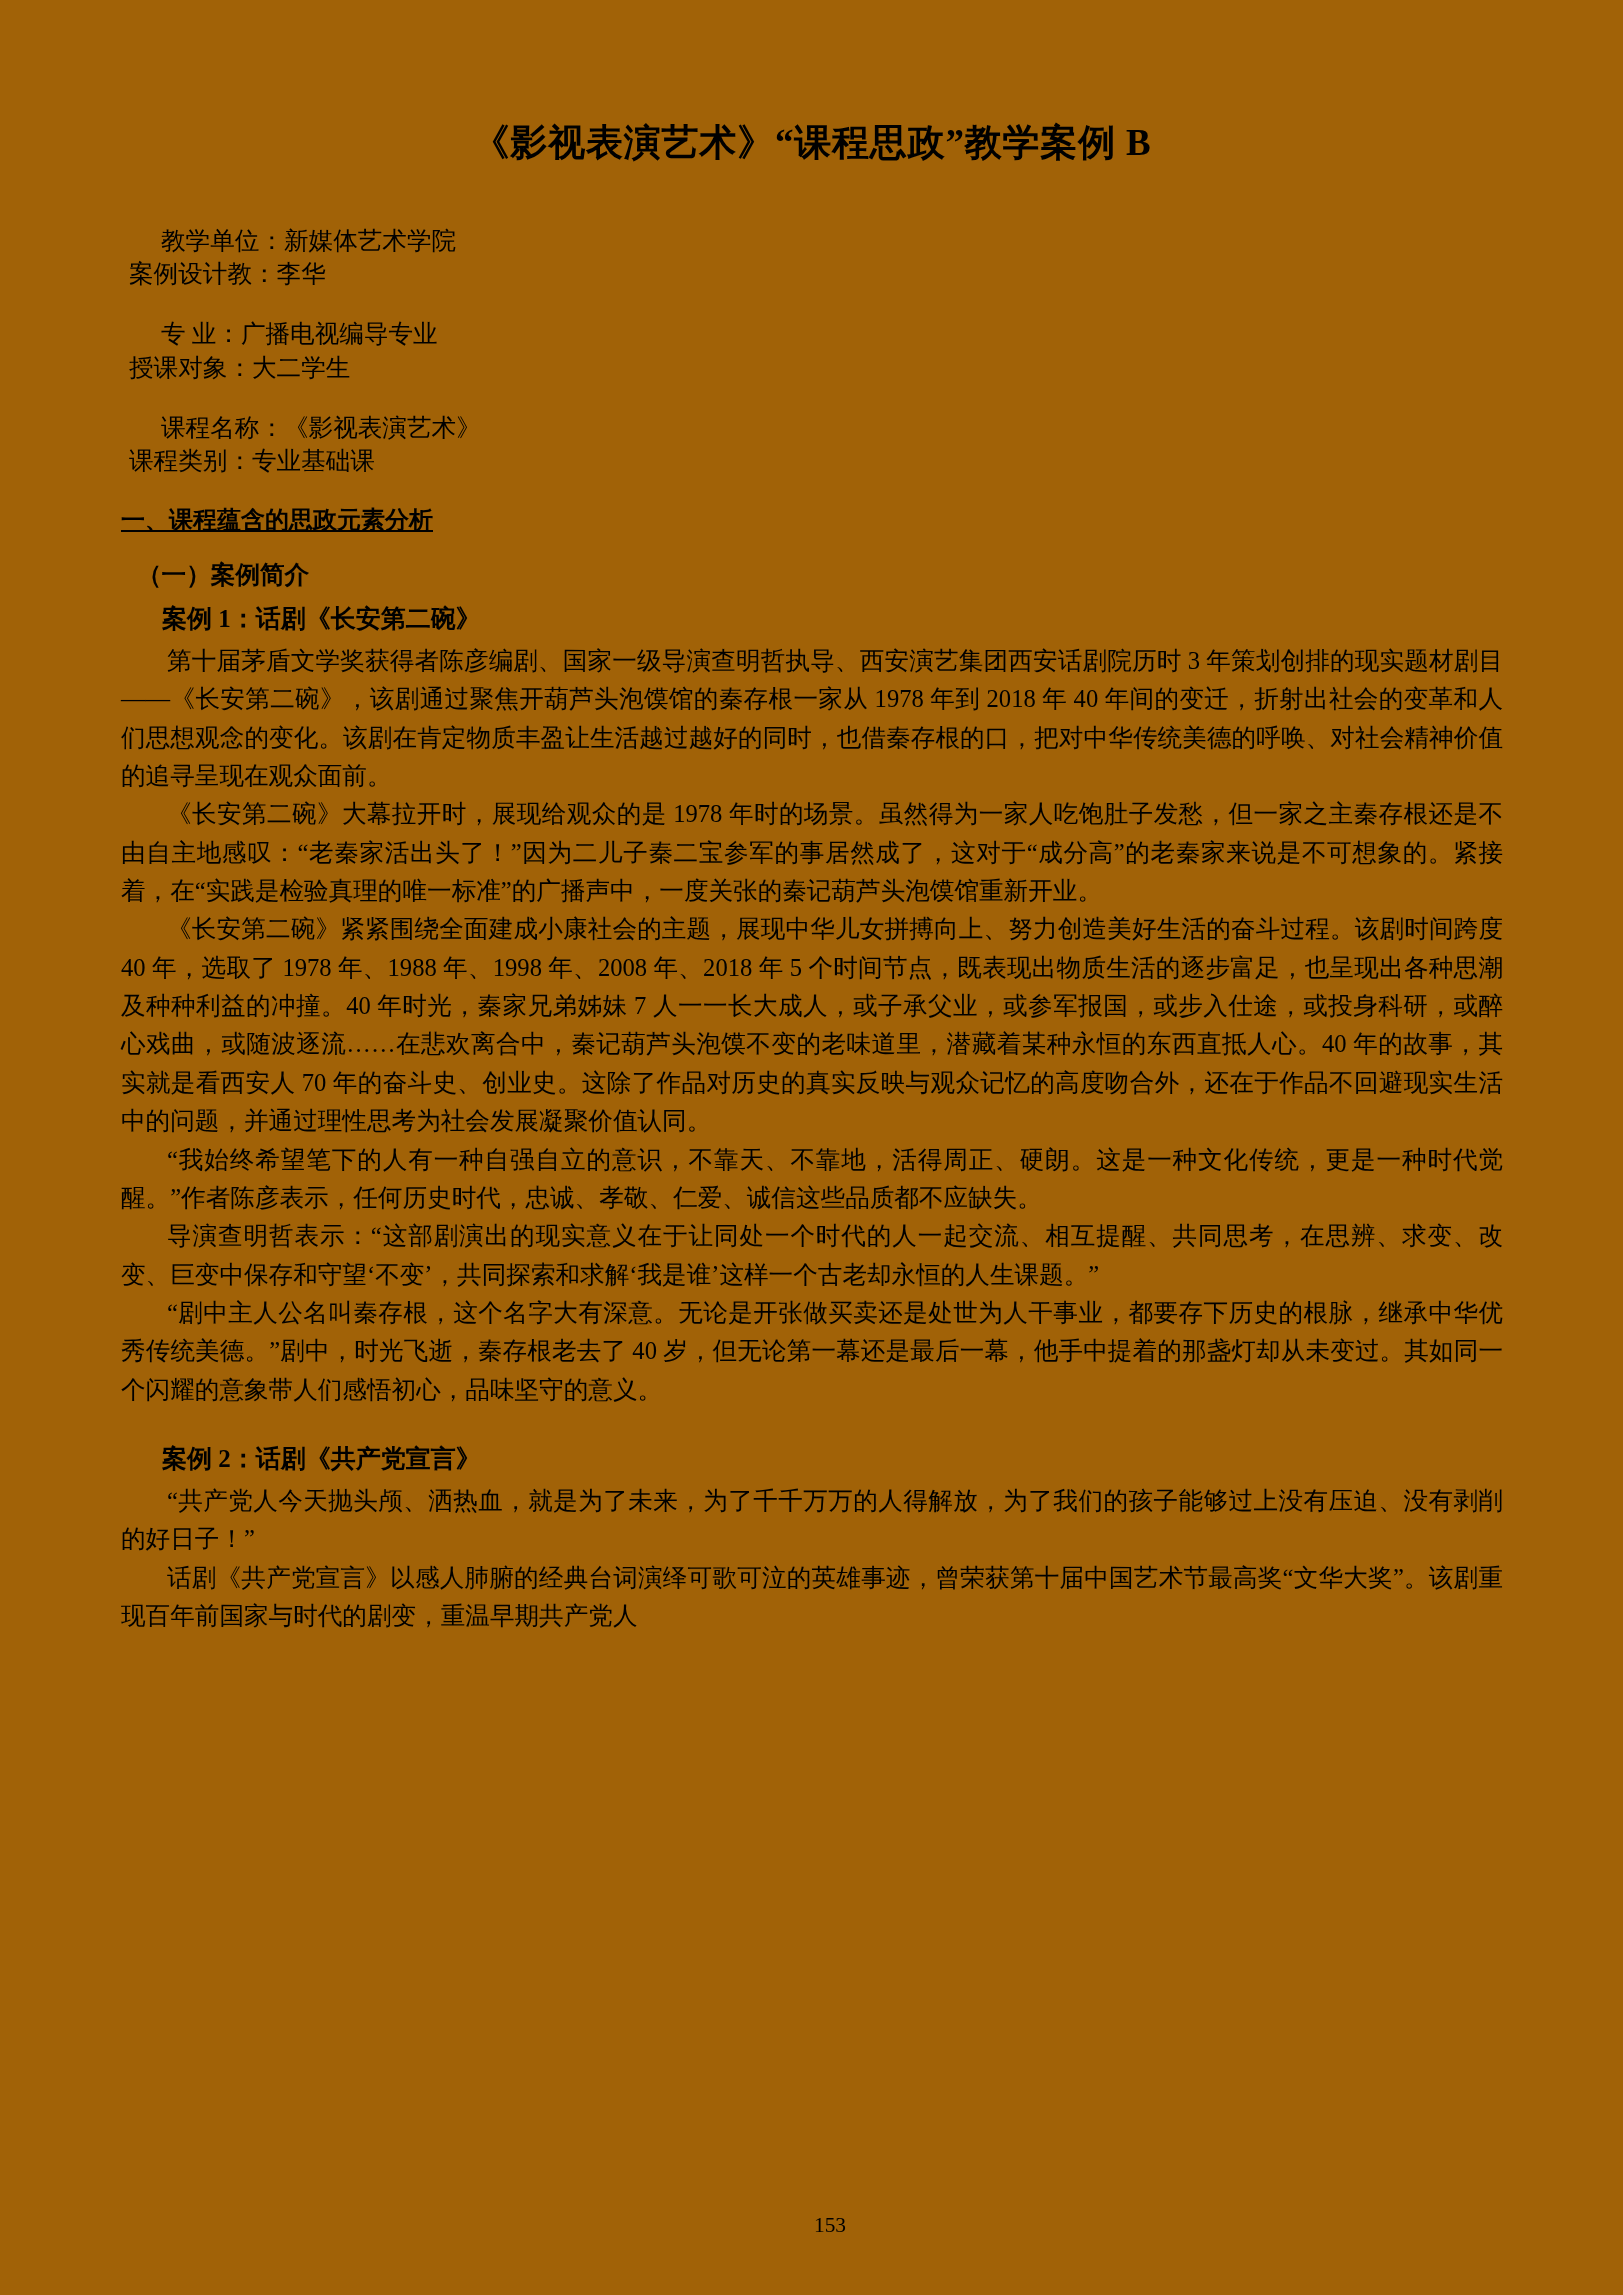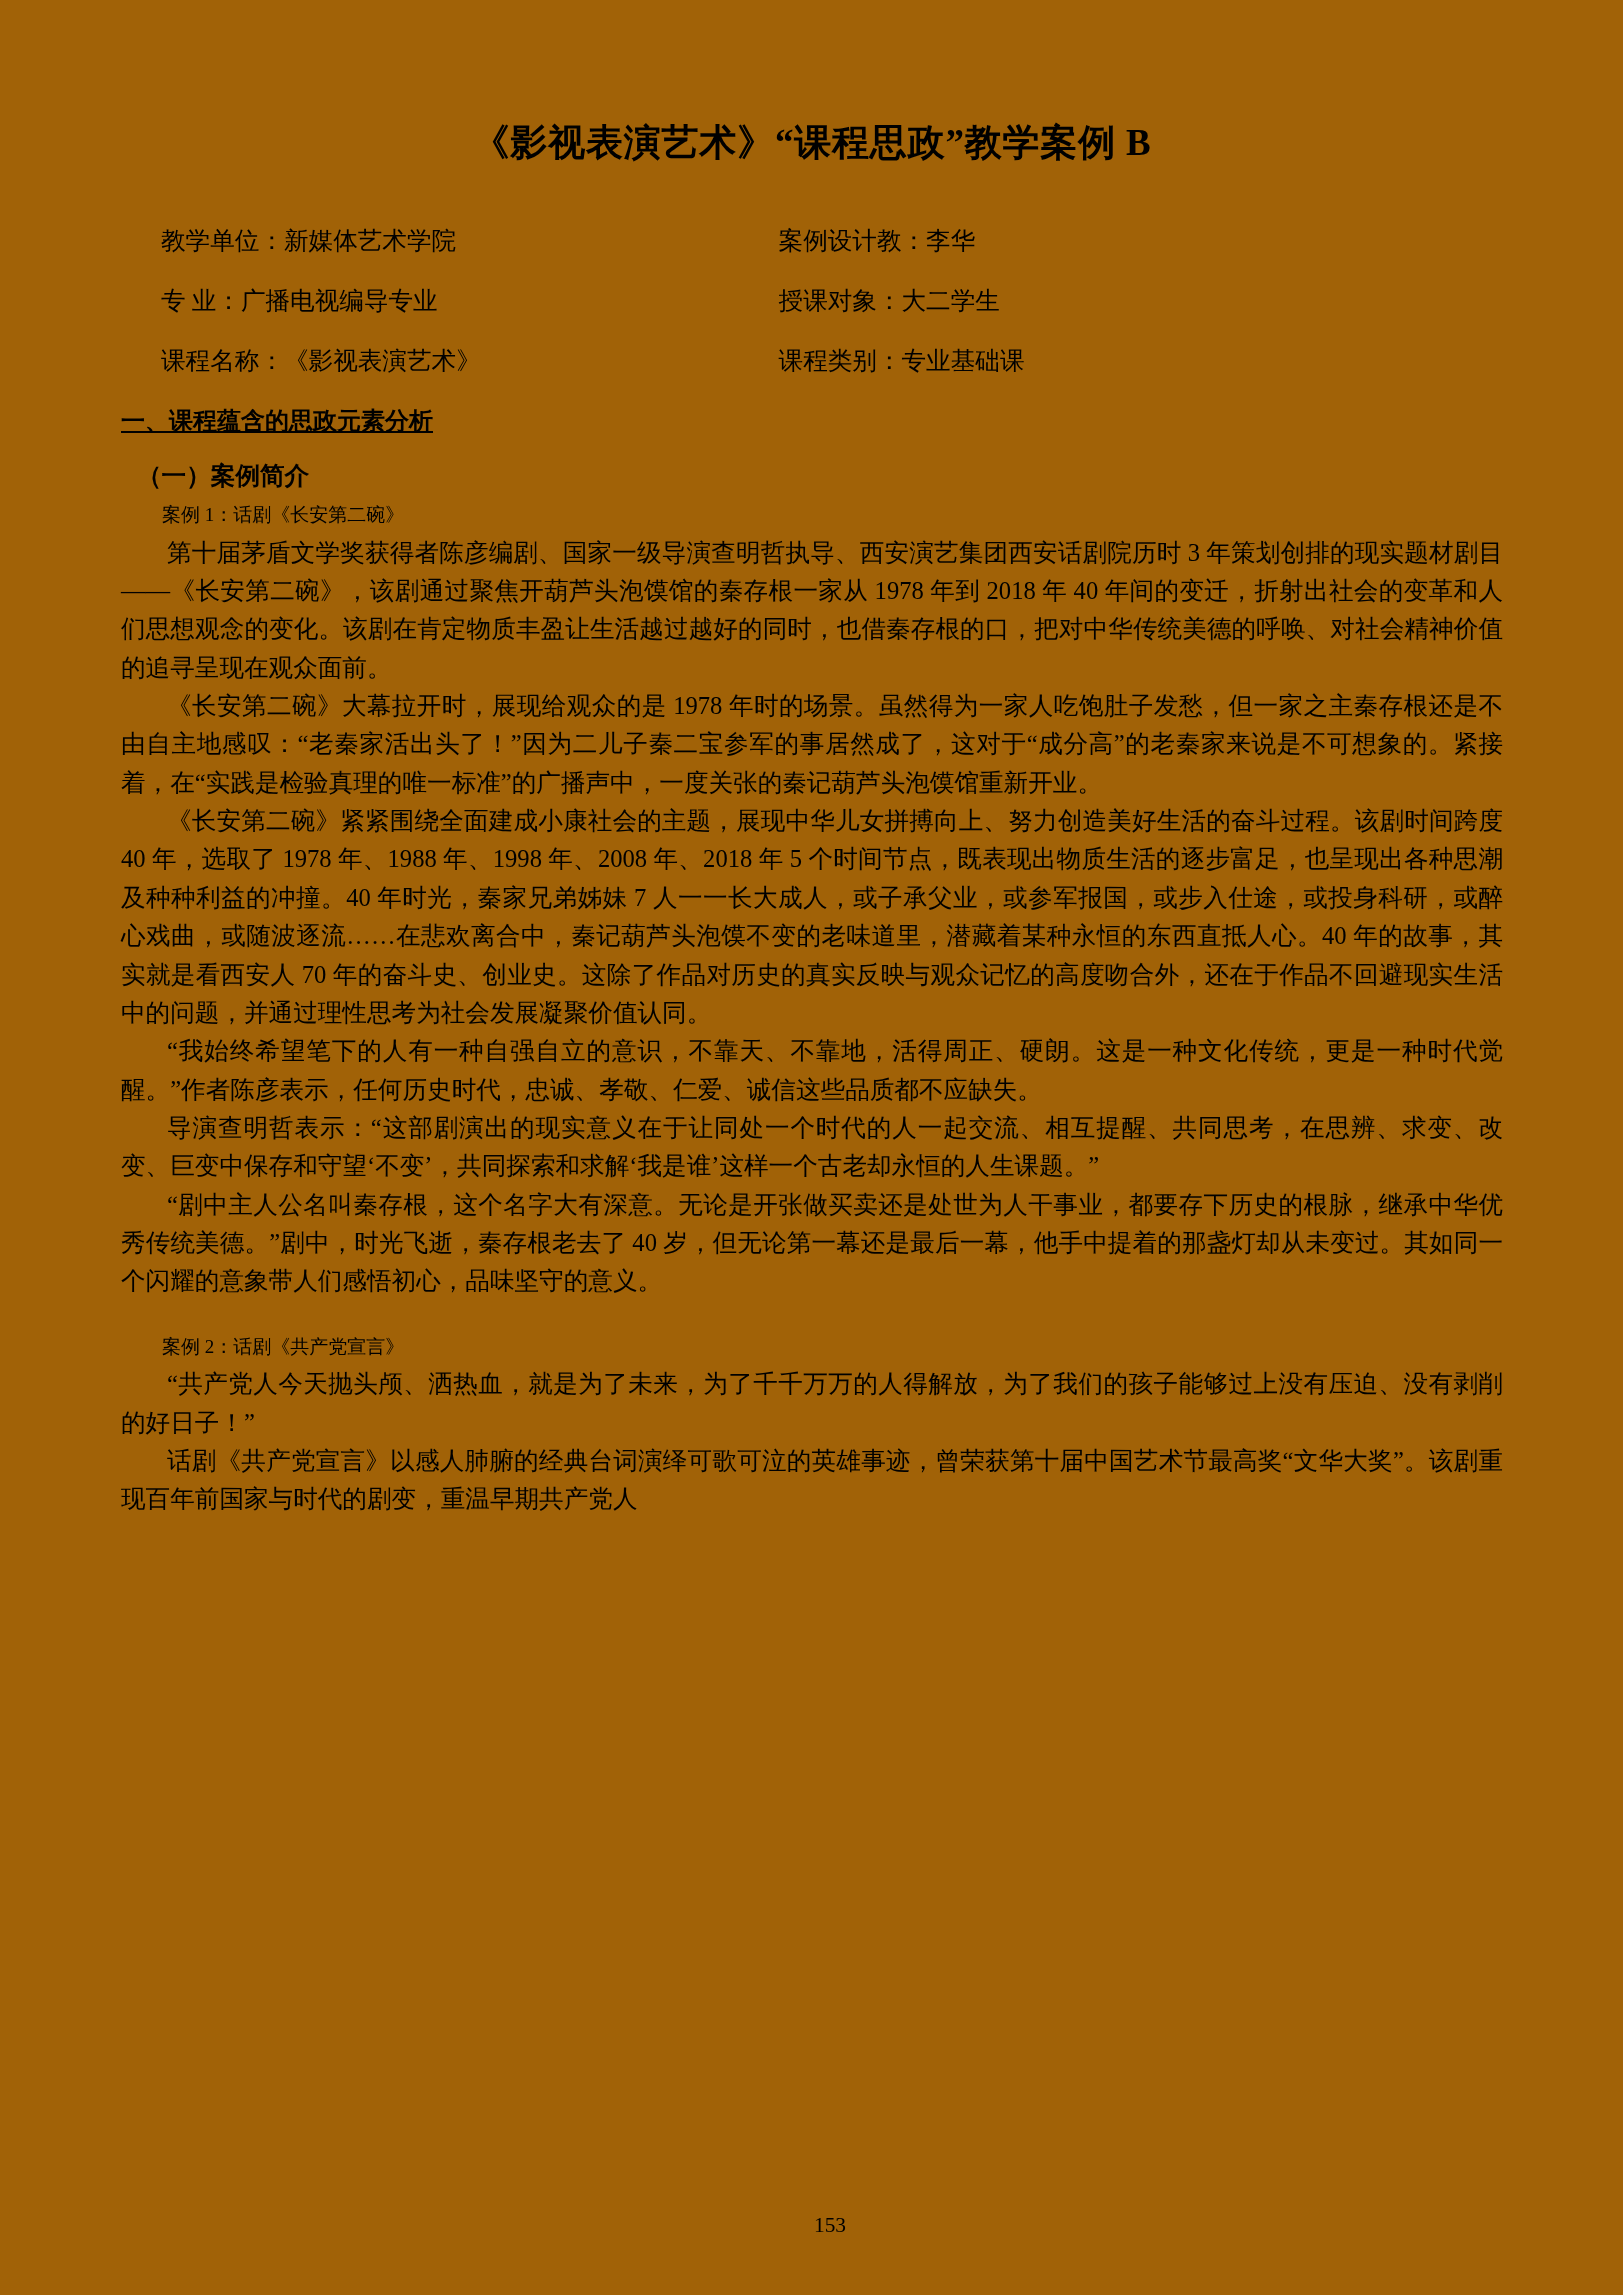--- a/index.html
+++ b/index.html
@@ -28,20 +28,21 @@
     line-height: 1.3;
   }
   .meta {
     margin: 0 0 19px 0;
   }
   .meta-row {
     display: flex;
     font-size: 24.6px;
     line-height: 1.35;
     margin-bottom: 27px;
+    flex-direction: column;
   }
   .meta-left {
     width: 47%;
     padding-left: 40px;
     box-sizing: border-box;
     white-space: nowrap;
   }
   .meta-right {
     flex: 1;
     padding-left: 8px;
@@ -55,22 +56,22 @@
     line-height: 1.4;
     text-decoration: underline;
   }
   .sub-head {
     font-size: 24.6px;
     font-weight: bold;
     margin: 16px 0 8px 16px;
     line-height: 1.4;
   }
   .case-head {
-    font-size: 19px;
-    font-weight: normal;
+    font-size: 25px;
+    font-weight: bold;
     margin: 6.3px 0 4.8px 0;
     padding-left: 41px;
     line-height: 1.45;
   }
   .case-head.spaced {
     margin-top: 32px;
   }
   p.body {
     font-size: 24.6px;
     line-height: 1.56;

